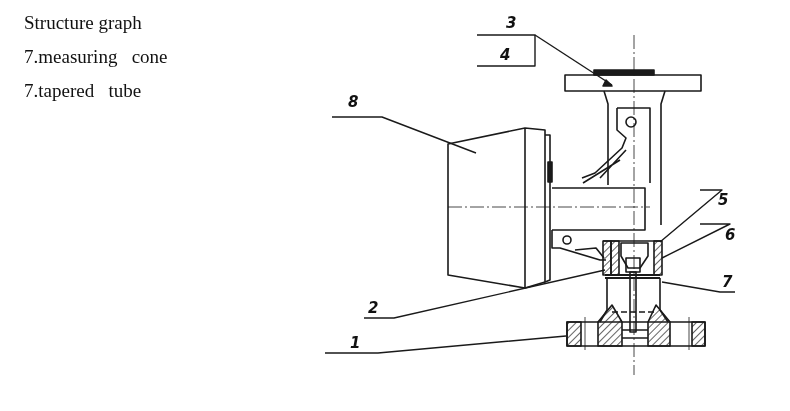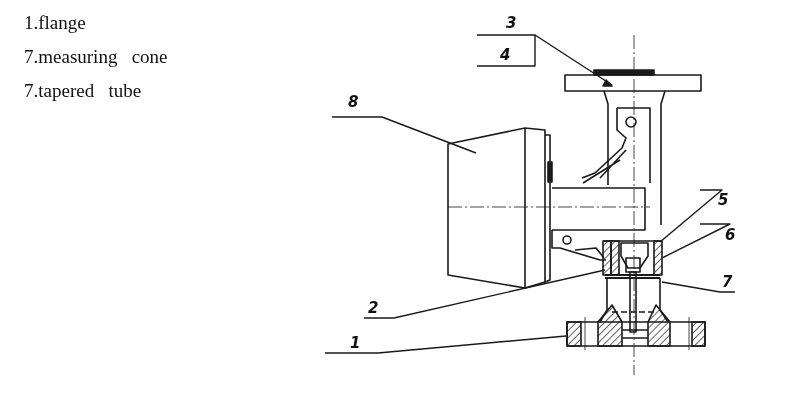--- a/index.html
+++ b/index.html
@@ -7,21 +7,21 @@
   .legend { position: absolute; left: 24px; top: 6px; }
   .legend .title { font-size: 19px; line-height: 34px; height: 34px; }
   .legend .item { font-size: 19px; line-height: 34px; height: 34px; white-space: pre; }
   .diagram { position: absolute; left: 0; top: 0; }
   .fig-caption { position: absolute; left: 613px; top: 372px; font-size: 20px; margin-top: 35px; }
 </style>
 </head>
 <body>
 
 <div class="legend">
-  <div class="item">1.flange</div>
+  <div class="title">Structure  graph</div>
   <div class="item">7.measuring   cone</div>
   <div class="item">7.tapered   tube</div>
 </div>
 
 <svg class="diagram" width="790" height="411" viewBox="0 0 790 411" xmlns="http://www.w3.org/2000/svg">
   <defs>
     <pattern id="hatch" width="5" height="5" patternUnits="userSpaceOnUse" patternTransform="rotate(45)">
       <line x1="0" y1="0" x2="0" y2="5" stroke="#222" stroke-width="1.4"></line>
     </pattern>
   </defs>

